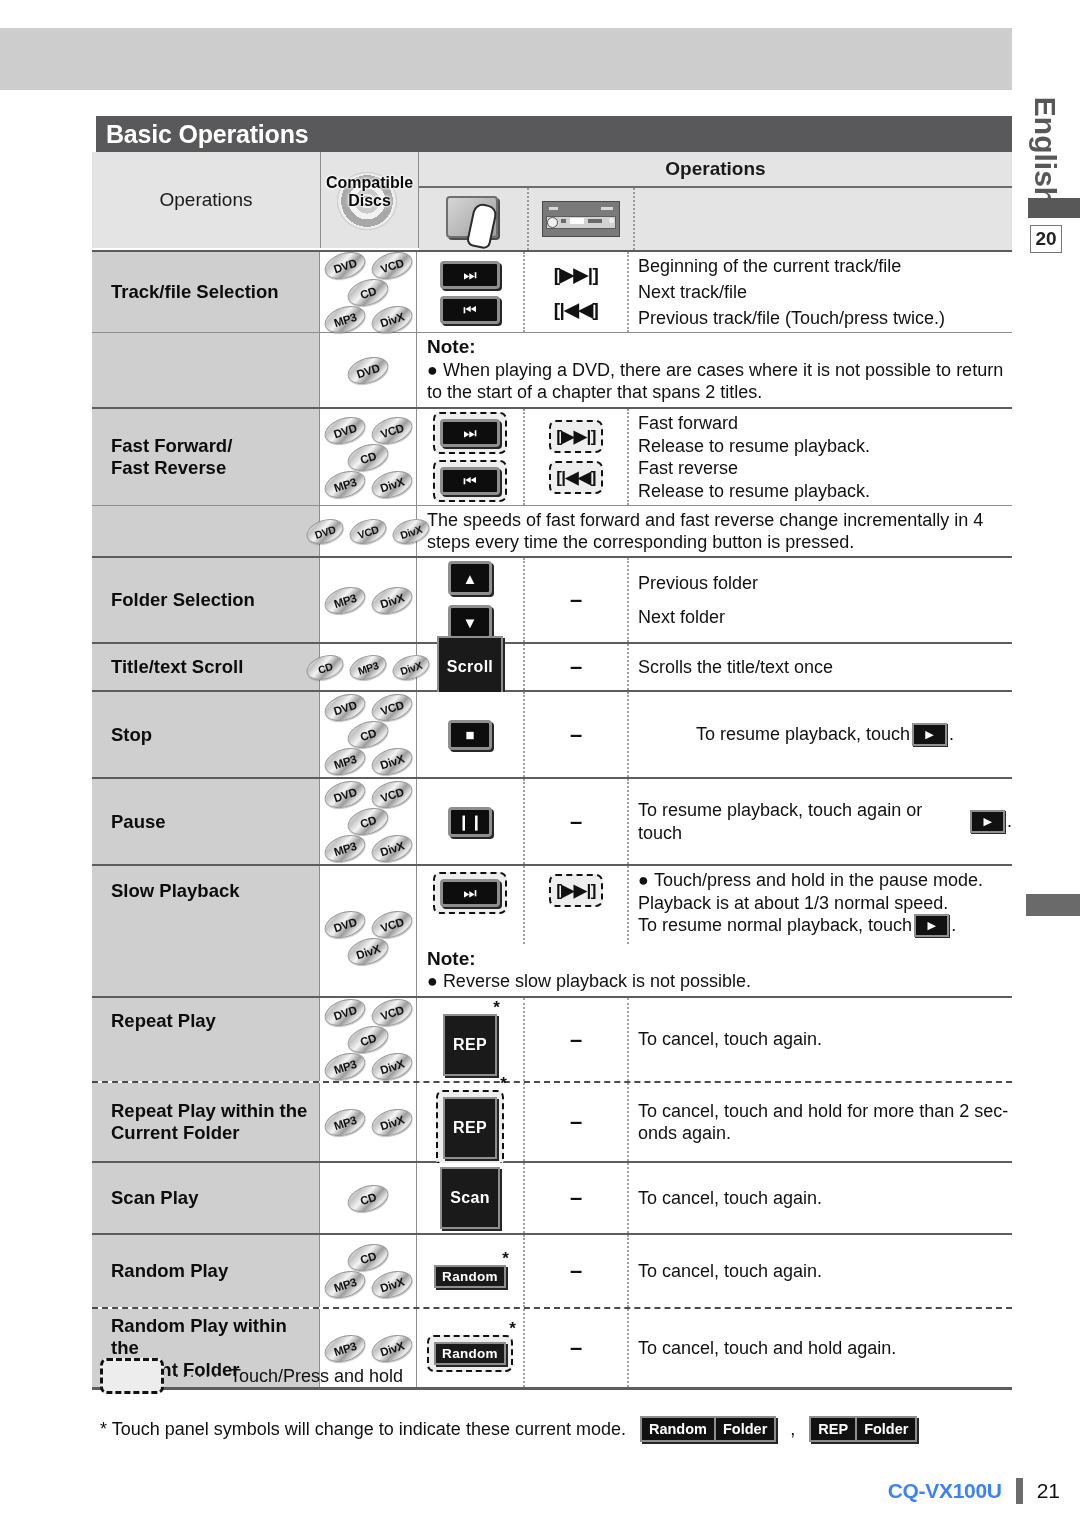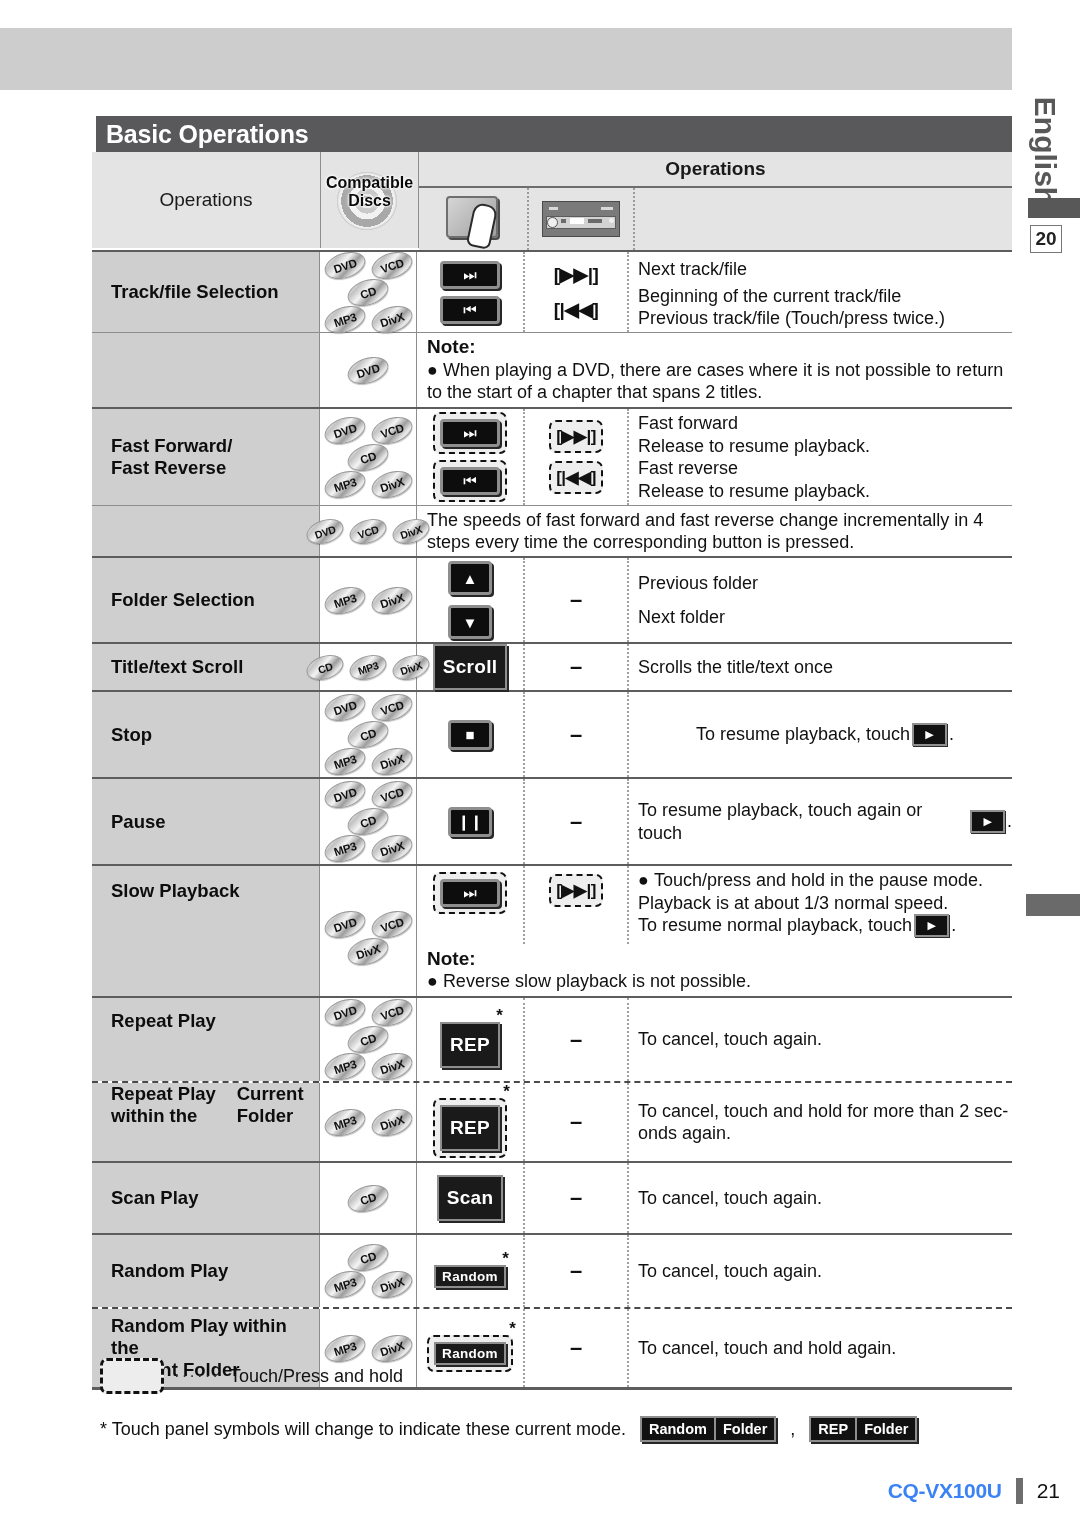--- a/index.html
+++ b/index.html
@@ -120,22 +120,22 @@
   
   .pbtn{
     width:60px;height:28px;border-radius:4px;background:#0d0d0d;
     border:3px solid #8e8e8e;box-shadow:2px 2px 0 #262626;
     display:flex;align-items:center;justify-content:center;color:#fff;font-size:15px;
     box-sizing:border-box;
   }
   .pbtn.sq{width:44px;height:34px;}
   .pbtn.tall{width:44px;height:30px;}
   .pbtn-lbl{
-    background:#1a1a1a;color:#fff;font-size:19px;font-weight:bold;
-    padding:10px 8px;border:2px solid #8e8e8e;box-shadow:2px 2px 0 #262626;
+    background:#1a1a1a;color:#fff;font-size:16px;font-weight:bold;
+    padding:20px 8px;border:2px solid #8e8e8e;box-shadow:2px 2px 0 #262626;
     letter-spacing:.3px;
   }
   .pbtn-lbl.wide{padding:2px 6px;font-size:13.5px;}
   .hold{
     border:2.5px dashed #111;border-radius:7px;padding:5px;display:inline-flex;
     align-items:center;justify-content:center;background:#eeeeee;
   }
   .brk{font-size:19px;font-weight:bold;color:#111;letter-spacing:-.5px;white-space:nowrap;}
   .brk.hold{font-size:17px;padding:4px 5px;}
   .star{font-size:17px;font-weight:bold;color:#111;line-height:10px;}
@@ -269,22 +269,22 @@
     </div>
     <div class="c-touch cell-btn dashcol" style="height:80px;flex-direction:column;gap:7px;">
       <div class="pbtn">⏭</div>
       <div class="pbtn">⏮</div>
     </div>
     <div class="c-unit cell-btn dashcol" style="height:80px;flex-direction:column;gap:12px;">
       <div class="brk">[▶▶|]</div>
       <div class="brk">[|◀◀]</div>
     </div>
     <div class="c-desc cell-desc" style="height:80px;">
+      <div>Beginning of the current track/file</div>
       <div style="height:30px;display:flex;align-items:center;">Next track/file</div>
-      <div>Beginning of the current track/file</div>
       <div>Previous track/file (Touch/press twice.)</div>
     </div>
   </div>
 
   <div class="row" style="border-top:1.5px solid #8d8d8d;">
     <div class="c-op cell-op" style="height:74px;border-top:none;"></div>
     <div class="c-disc cell-disc" style="height:74px;">
       <div class="discs">
           <div class="discrow">
             <div class="disc">
@@ -581,21 +581,21 @@
         <div class="pbtn-lbl">REP</div>
       </div>
     </div>
     <div class="c-unit cell-btn dashcol" style="height:83px;">
       <div class="dash">–</div>
     </div>
     <div class="c-desc cell-desc" style="height:83px;">To cancel, touch again.</div>
   </div>
 
   <div class="row drow dashed-top">
-    <div class="c-op cell-op" style="height:78px;flex-direction:row;align-items:flex-start;justify-content:center;">
+    <div class="c-op cell-op" style="height:78px;flex-direction:column;align-items:flex-start;justify-content:center;">
       <div>Repeat Play within the</div>
       <div>Current Folder</div>
     </div>
     <div class="c-disc cell-disc" style="height:78px;">
       <div class="discs">
           <div class="discrow">
         <div class="disc">
               <i>MP3</i>
             </div>
         <div class="disc">

